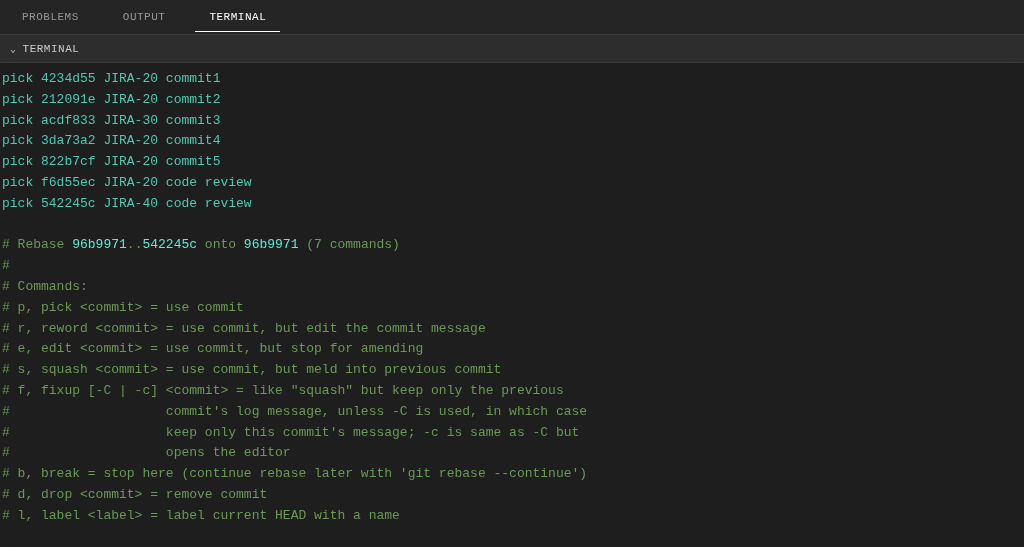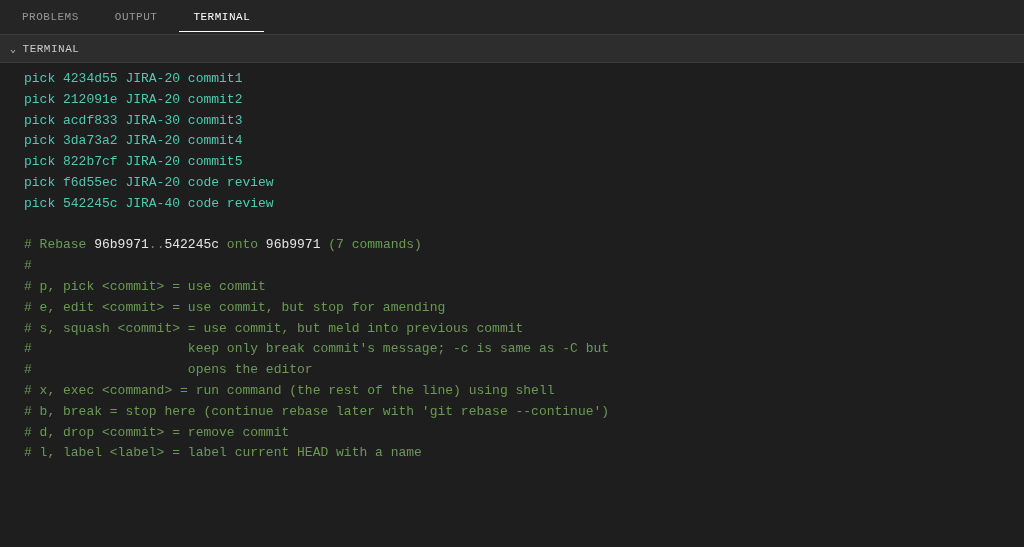--- a/index.html
+++ b/index.html
@@ -13,21 +13,21 @@
       overflow: hidden;
     }
 
     .panel-tabs {
       display: flex;
       align-items: center;
       background: #252526;
       height: 35px;
       border-bottom: 1px solid #3c3c3c;
       padding: 0 8px;
-      gap: 8px;
+      gap: 16px;
     }
 
     .tab-item {
       padding: 8px 14px;
       font-size: 11px;
       color: #969696;
       cursor: pointer;
       letter-spacing: 0.5px;
       text-transform: uppercase;
       font-weight: 400;
@@ -51,35 +51,35 @@
       letter-spacing: 0.5px;
     }
 
     .chevron-icon {
       margin-right: 6px;
       font-size: 10px;
     }
 
     .terminal-body {
       background: #1e1e1e;
-      padding: 6px 24px;
+      padding: 6px 2px;
       height: calc(547px - 35px - 28px);
       overflow-y: auto;
       line-height: 1.6;
       border-radius: 16px;
     }
 
     .line {
       display: block;
       white-space: pre;
     }
 
     .pick-keyword { color: #4ec9b0; }
     .comment { color: #6a9955; }
-    .highlight-blue { color: #e5e5e5; }
+    .highlight-blue { color: #5eead4; }
   </style>
 </head>
 <body>
 
 <div class="panel-tabs">
   <div class="tab-item">PROBLEMS</div>
   <div class="tab-item">OUTPUT</div>
   <div class="tab-item active">TERMINAL</div>
 </div>
 
@@ -93,22 +93,25 @@
   <span class="line pick-keyword">pick 4234d55 JIRA-20 commit1</span>
   <span class="line pick-keyword">pick 212091e JIRA-20 commit2</span>
   <span class="line pick-keyword">pick acdf833 JIRA-30 commit3</span>
   <span class="line pick-keyword">pick 3da73a2 JIRA-20 commit4</span>
   <span class="line pick-keyword">pick 822b7cf JIRA-20 commit5</span>
   <span class="line pick-keyword">pick f6d55ec JIRA-20 code review</span>
   <span class="line pick-keyword">pick 542245c JIRA-40 code review</span>
   <span class="line">&nbsp;</span>
   <span class="line comment"># Rebase <span class="highlight-blue">96b9971</span>..<span class="highlight-blue">542245c</span> onto <span class="highlight-blue">96b9971</span> (7 commands)</span>
   <span class="line comment">#</span>
+  <span class="line comment"># Commands:</span>
   <span class="line comment"># p, pick &lt;commit&gt; = use commit</span>
+  <span class="line comment"># r, reword &lt;commit&gt; = use commit, but edit the commit message</span>
   <span class="line comment"># e, edit &lt;commit&gt; = use commit, but stop for amending</span>
   <span class="line comment"># s, squash &lt;commit&gt; = use commit, but meld into previous commit</span>
-  <span class="line comment">#                    keep only break commit's message; -c is same as -C but</span>
+  <span class="line comment"># f, fixup [-C | -c] &lt;commit&gt; = like "squash" but keep only the previous</span>
+  <span class="line comment">#                    commit's log message, unless -C is used, in which case</span>
+  <span class="line comment">#                    keep only this commit's message; -c is same as -C but</span>
   <span class="line comment">#                    opens the editor</span>
-  <span class="line comment"># x, exec &lt;command&gt; = run command (the rest of the line) using shell</span>
   <span class="line comment"># b, break = stop here (continue rebase later with 'git rebase --continue')</span>
   <span class="line comment"># d, drop &lt;commit&gt; = remove commit</span>
   <span class="line comment"># l, label &lt;label&gt; = label current HEAD with a name</span>
 </div>
 
 </body></html>

